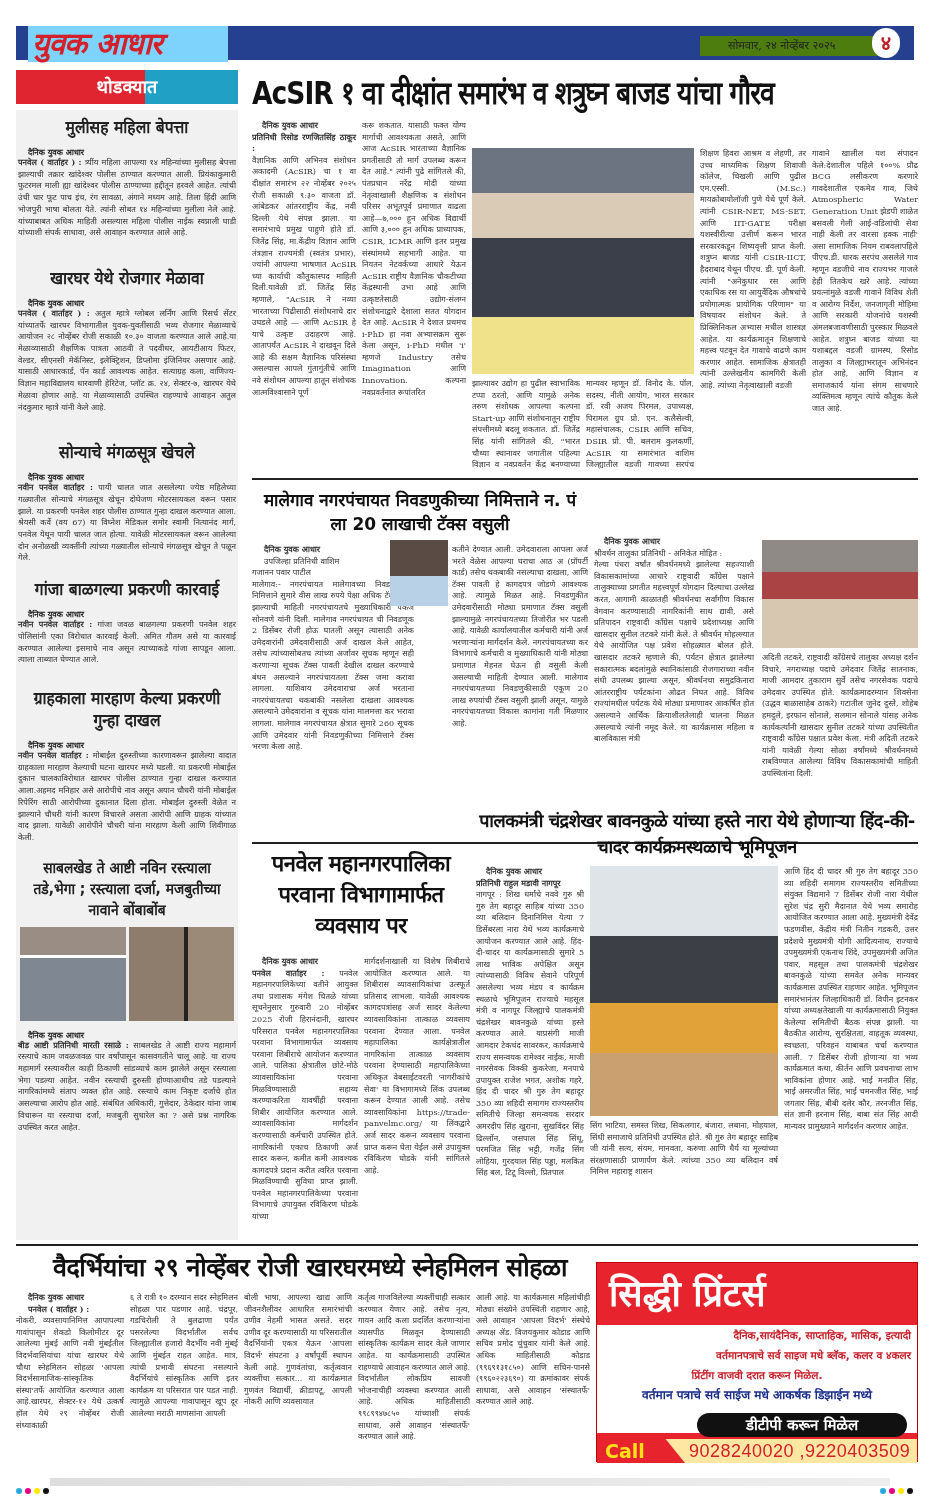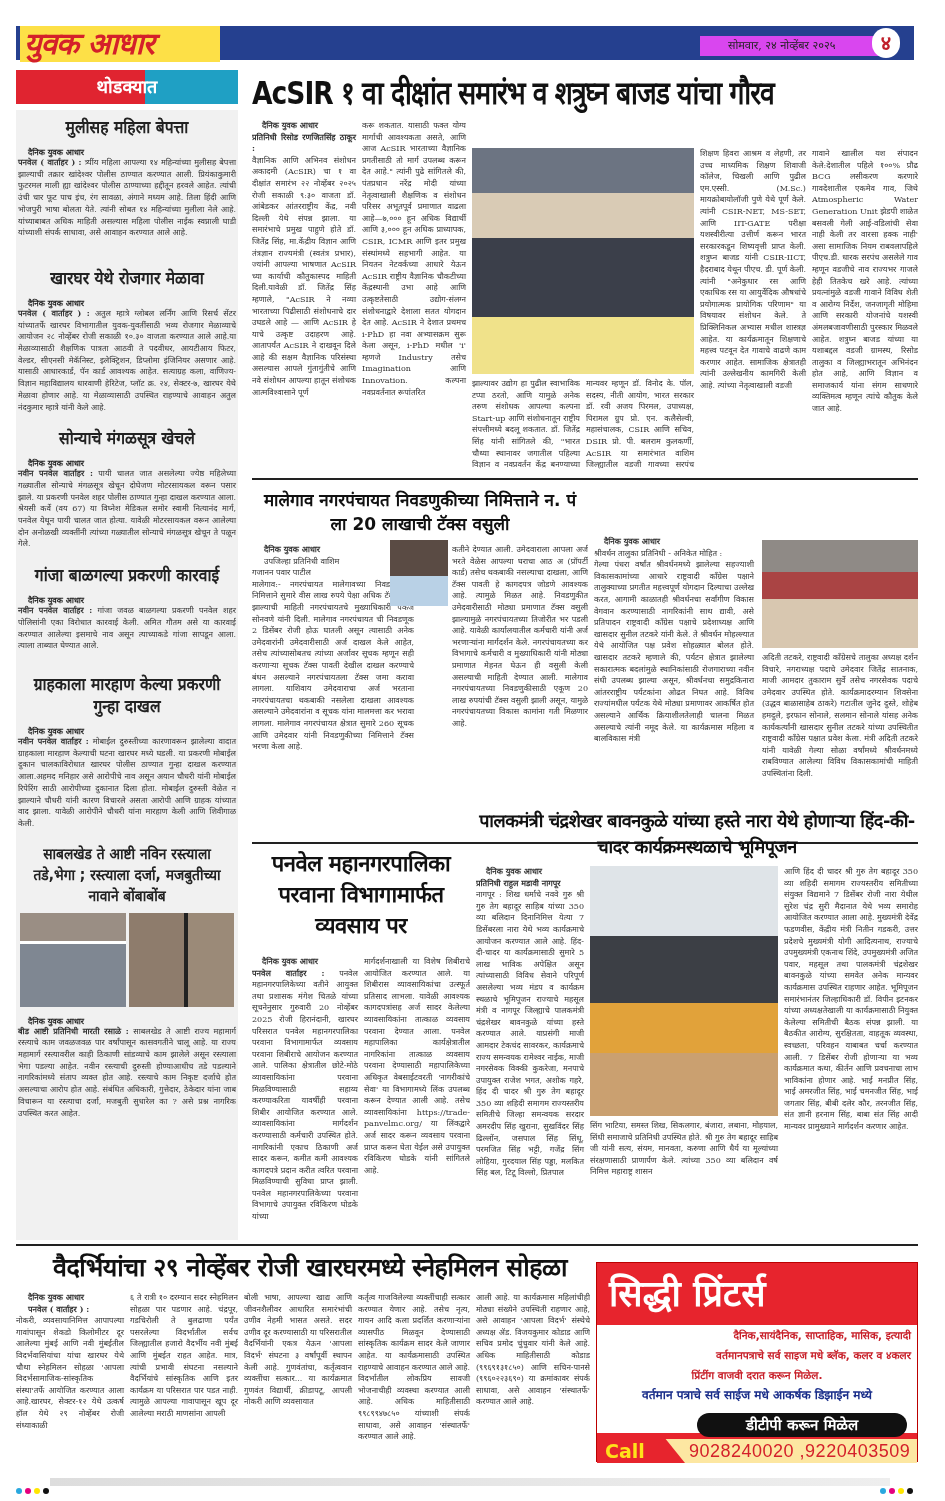--- a/index.html
+++ b/index.html
@@ -1,20 +1,20 @@
 <!DOCTYPE html>
 <html><head>
 <meta charset="utf-8">
 <style>
 *{box-sizing:border-box;margin:0;padding:0}
 body{width:945px;height:1501px;background:#fff;font-family:"DejaVu Serif",serif;color:#222;position:relative;overflow:hidden}
 .abs{position:absolute}
 .masthead{left:16px;top:26px;width:898px;height:34px;background:#25408f}
-.logo{left:20px;top:26px;width:200px;height:36px;background:#fde047;color:#d4202a;font:900 30px/36px "DejaVu Sans",sans-serif;padding-left:4px;letter-spacing:-1px;font-style:italic}
-.datebox{left:700px;top:36px;width:180px;height:20px;background:#d946ef;font:11px/20px "DejaVu Serif",serif;padding-left:28px}
+.logo{left:28px;top:26px;width:200px;height:36px;background:#7dd3fc;color:#d4202a;font:900 30px/36px "DejaVu Sans",sans-serif;padding-left:4px;letter-spacing:-1px;font-style:italic}
+.datebox{left:700px;top:36px;width:180px;height:20px;background:#4d7c0f;font:11px/20px "DejaVu Serif",serif;padding-left:28px}
 .pagenum{left:872px;top:28px;width:28px;height:30px;border-radius:14px;background:#fff;color:#c0202a;font:bold 20px/30px "DejaVu Sans",sans-serif;text-align:center}
 .thodak{left:16px;top:70px;width:222px;height:34px;background:linear-gradient(90deg,#e02430 0 58%,#1fa0c4 58%);color:#fff;font:bold 18px/34px "DejaVu Sans",sans-serif;text-align:center}
 .mainhead{left:252px;top:72px;width:665px;height:42px;font:900 32px/42px "DejaVu Sans",sans-serif;letter-spacing:-1.2px;color:#111;white-space:nowrap;transform:scaleX(.83);transform-origin:left}
 .sidebar{left:16px;top:110px;width:222px;height:1130px;background:#f1f1f1}
 .sh{font:bold 17px/22px "DejaVu Sans",sans-serif;text-align:center;color:#222;transform:scaleX(.92)}
 .by{font-size:8px;font-weight:bold;padding-left:12px;margin-top:8px}
 .txt{font-size:8px;line-height:11.7px;text-align:justify;color:#333;padding:0 2px}
 .txt b{font-weight:bold}
 .col{font-size:8px;line-height:11.6px;text-align:justify;color:#333}
 .rule{background:#222;height:2px}
@@ -48,21 +48,21 @@
   <div style="padding-top:6px">
     <div class="sh">मुलीसह महिला बेपत्ता</div>
     <div class="by">दैनिक युवक आधार</div>
     <div class="txt"><b>पनवेल ( वार्ताहर ) :</b> <span>त्र्यींय महिला आपल्या १४ महिन्यांच्या मुलीसह बेपत्ता झाल्याची तक्रार खांदेश्वर पोलीस ठाण्यात करण्यात आली. प्रियंकाकुमारी फुटरमल माली ह्या खांदेश्वर पोलीस ठाण्याच्या हद्दीतून हरवले आहेत. त्यांची उंची चार फूट पाच इंच, रंग सावळा, अंगाने मध्यम आहे. तिला हिंदी आणि भोजपुरी भाषा बोलता येते. त्यांनी सोबत १४ महिन्यांच्या मुलीला नेले आहे. यांच्याबाबत अधिक माहिती असल्यास महिला पोलीस नाईक स्वप्नाली घाडी यांच्याशी संपर्क साधावा, असे आवाहन करण्यात आले आहे.</span></div>
   </div>
   <div style="margin-top:28px">
     <div class="sh">खारघर येथे रोजगार मेळावा</div>
     <div class="by">दैनिक युवक आधार</div>
     <div class="txt"><b>पनवेल ( वार्ताहर ) :</b> <span>अतुल म्हात्रे ग्लोबल लर्निंग आणि रिसर्च सेंटर यांच्यातर्फे खारघर विभागातील युवक-युवतींसाठी भव्य रोजगार मेळाव्याचे आयोजन २८ नोव्हेंबर रोजी सकाळी १०.३० वाजता करण्यात आले आहे.या मेळाव्यासाठी शैक्षणिक पात्रता आठवी ते पदवीधर, आयटीआय फिटर, वेल्डर, सीएनसी मेकॅनिस्ट, इलेक्ट्रिशन, डिप्लोमा इंजिनियर असणार आहे. यासाठी आधारकार्ड, पॅन कार्ड आवश्यक आहेत. सत्याग्रह कला, वाणिज्य-विज्ञान महाविद्यालय धारवाणी हेरिटेज, प्लॉट क्र. २४, सेक्टर-७, खारघर येथे मेळावा होणार आहे. या मेळाव्यासाठी उपस्थित राहण्याचे आवाहन अतुल नंदकुमार म्हात्रे यांनी केले आहे.</span></div>
   </div>
-  <div style="margin-top:14px">
+  <div style="margin-top:28px">
     <div class="sh">सोन्याचे मंगळसूत्र खेचले</div>
     <div class="by">दैनिक युवक आधार</div>
     <div class="txt"><b>नवीन पनवेल वार्ताहर :</b> <span>पायी चालत जात असलेल्या ज्येष्ठ महिलेच्या गळ्यातील सोन्याचे मंगळसूत्र खेचून दोघेजण मोटरसायकल वरून पसार झाले. या प्रकरणी पनवेल शहर पोलीस ठाण्यात गुन्हा दाखल करण्यात आला. श्रेयसी कर्वे (वय 67) या विघ्नेश मेडिकल समोर स्वामी नित्यानंद मार्ग, पनवेल येथून पायी चालत जात होत्या. यावेळी मोटरसायकल वरून आलेल्या दोन अनोळखी व्यक्तींनी त्यांच्या गळ्यातील सोन्याचे मंगळसूत्र खेचून ते पळून गेले.</span></div>
   </div>
   <div style="margin-top:14px">
     <div class="sh">गांजा बाळगल्या प्रकरणी कारवाई</div>
     <div class="by">दैनिक युवक आधार</div>
     <div class="txt"><b>नवीन पनवेल वार्ताहर :</b> <span>गांजा जवळ बाळगल्या प्रकरणी पनवेल शहर पोलिसांनी एका विरोधात कारवाई केली. अमित गौतम असे या कारवाई करण्यात आलेल्या इसमाचे नाव असून त्याच्याकडे गांजा सापडून आला. त्याला ताब्यात घेण्यात आले.</span></div>
   </div>
   <div style="margin-top:21px">

